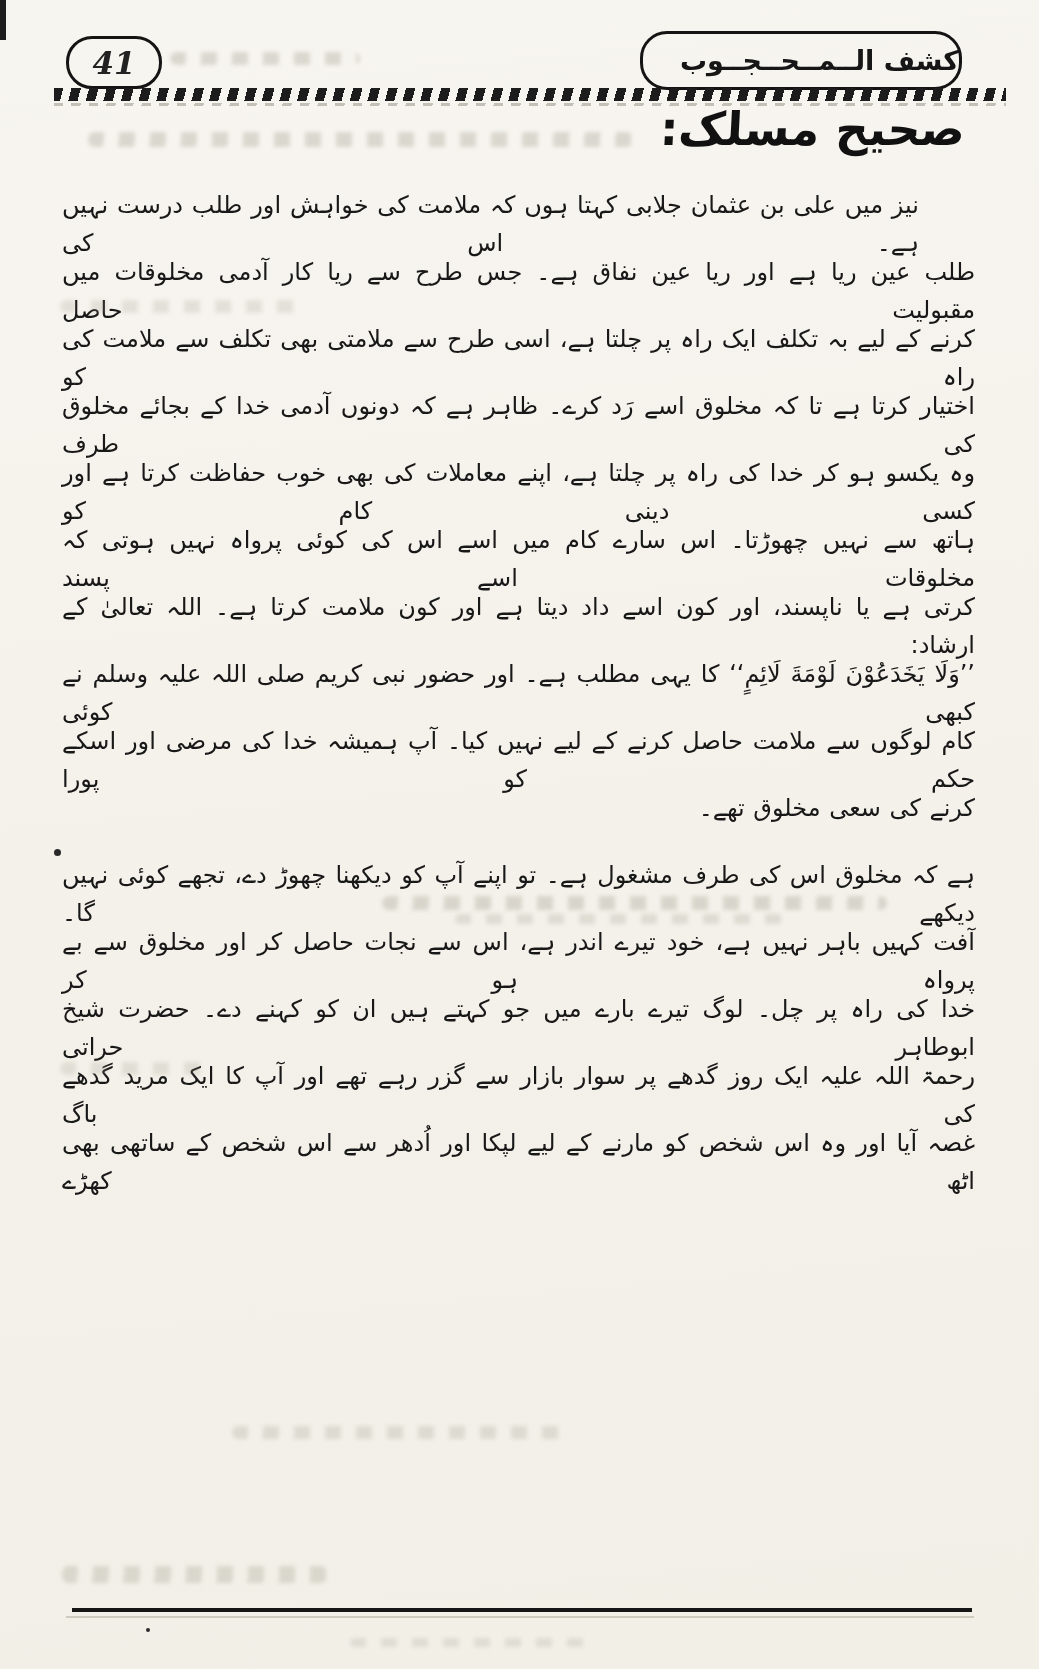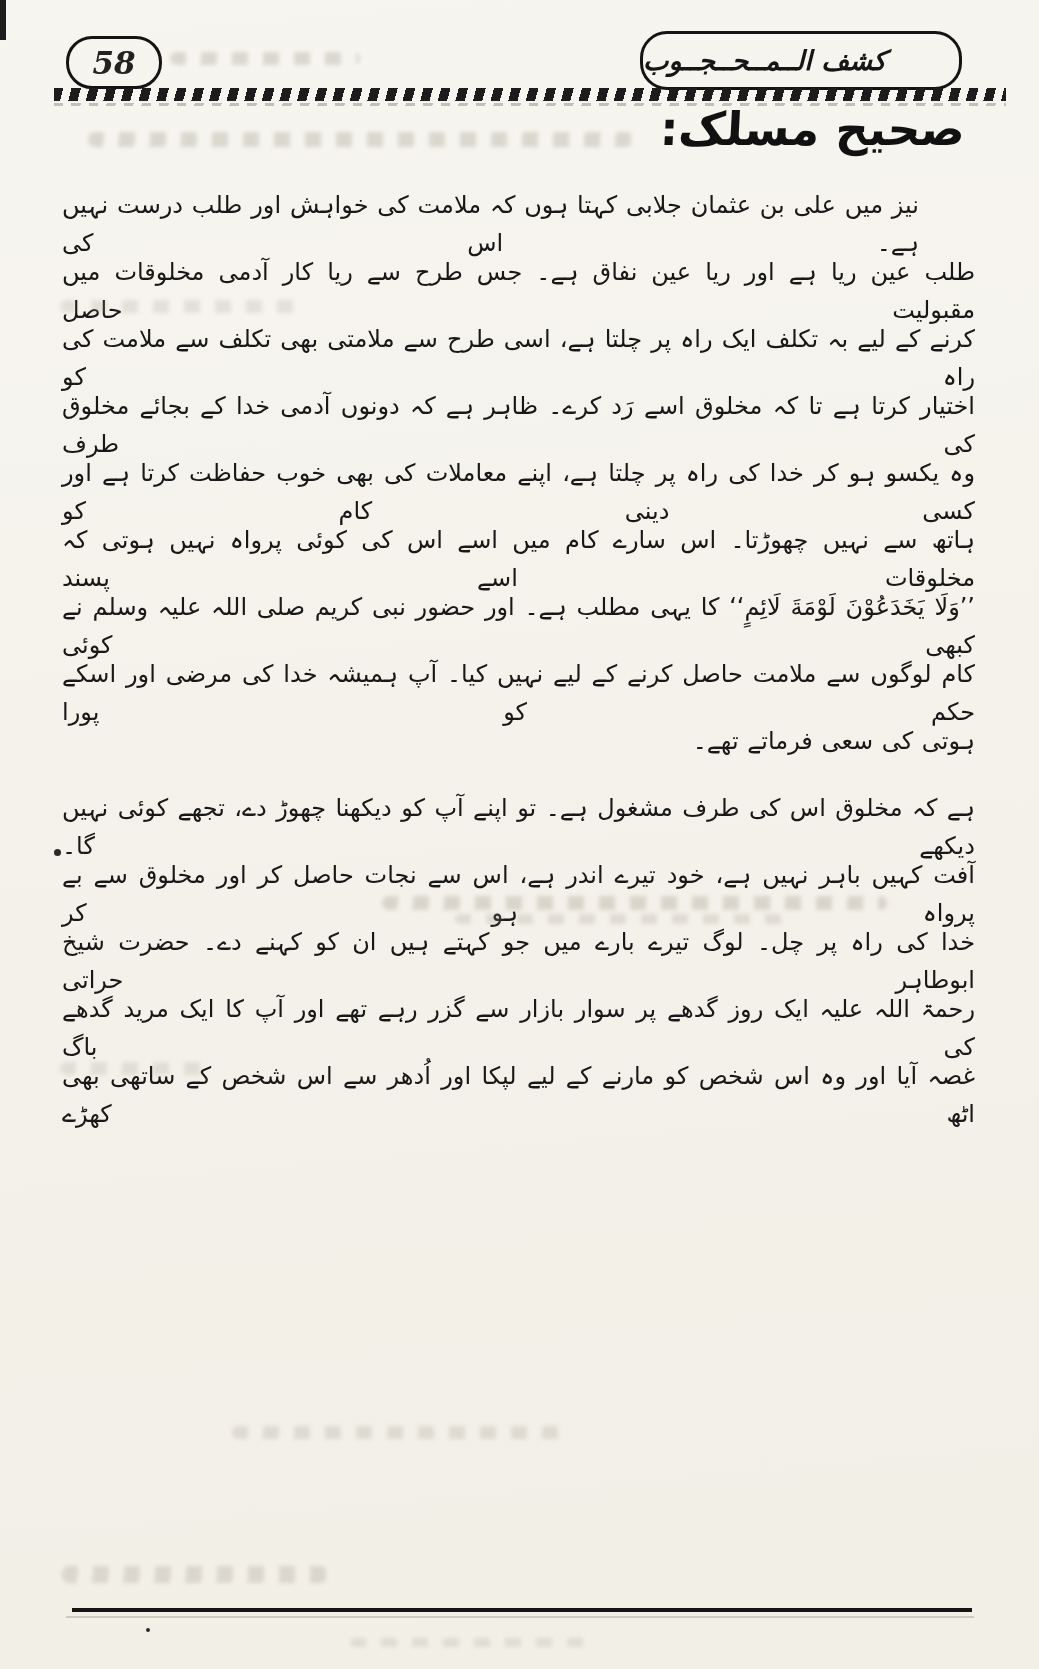--- a/index.html
+++ b/index.html
@@ -21,21 +21,21 @@
     display:flex;align-items:center;justify-content:center;
     background:transparent;
   }
   .pagenum-box span{
     font-family:"DejaVu Serif",serif;font-weight:bold;font-style:italic;
     font-size:31px;color:#222;direction:ltr;
   }
   .title-box{
     position:absolute;left:640px;top:31px;width:316px;height:53px;
     border:3.5px solid #141414;border-radius:27px;
-    display:flex;align-items:center;justify-content:flex-end;font-style:italic;
+    display:flex;align-items:center;justify-content:flex-start;
   }
   .title-box span{font-size:27px;font-weight:bold;letter-spacing:0;color:#161616;}
   
   .divider{
     position:absolute;left:54px;top:88px;width:952px;height:13px;
     background:repeating-linear-gradient(105deg,#1c1c1c 0 9px,transparent 9px 17px);
   }
   .divider-echo{
     position:absolute;left:54px;top:103px;width:952px;height:3px;opacity:.55;
     background:repeating-linear-gradient(105deg,#9a968a 0 9px,transparent 9px 17px);
@@ -89,40 +89,41 @@
   .d2{left:146px;top:1628px;width:4px;height:4px;}
 </style>
 </head>
 <body>
 
 <div class="page">
 
   <div class="scan-edge"></div>
 
   <div class="pagenum-box">
-    <span>58</span>
+    <span>41</span>
   </div>
   <div class="title-box">
     <span>کشف الــمــحــجــوب</span>
   </div>
   <div class="divider"></div>
   <div class="divider-echo"></div>
 
   <h1 class="heading">صحیح مسلک:</h1>
 
   <div class="body-text">
       <div class="line indent"><span>نیز میں علی بن عثمان جلابی کہتا ہوں کہ ملامت کی خواہش اور طلب درست نہیں ہے۔ اس کی</span></div>
       <div class="line"><span>طلب عین ریا ہے اور ریا عین نفاق ہے۔ جس طرح سے ریا کار آدمی مخلوقات میں مقبولیت حاصل</span></div>
       <div class="line"><span>کرنے کے لیے بہ تکلف ایک راہ پر چلتا ہے، اسی طرح سے ملامتی بھی تکلف سے ملامت کی راہ کو</span></div>
       <div class="line"><span>اختیار کرتا ہے تا کہ مخلوق اسے رَد کرے۔ ظاہر ہے کہ دونوں آدمی خدا کے بجائے مخلوق کی طرف</span></div>
       <div class="line"><span>وہ یکسو ہو کر خدا کی راہ پر چلتا ہے، اپنے معاملات کی بھی خوب حفاظت کرتا ہے اور کسی دینی کام کو</span></div>
       <div class="line"><span>ہاتھ سے نہیں چھوڑتا۔ اس سارے کام میں اسے اس کی کوئی پرواہ نہیں ہوتی کہ مخلوقات اسے پسند</span></div>
+      <div class="line"><span>کرتی ہے یا ناپسند، اور کون اسے داد دیتا ہے اور کون ملامت کرتا ہے۔ اللہ تعالیٰ کے ارشاد:</span></div>
       <div class="line"><span>’’وَلَا يَخَدَعُوْنَ لَوْمَةَ لَائِمٍ‘‘ کا یہی مطلب ہے۔ اور حضور نبی کریم صلی اللہ علیہ وسلم نے کبھی کوئی</span></div>
       <div class="line"><span>کام لوگوں سے ملامت حاصل کرنے کے لیے نہیں کیا۔ آپ ہمیشہ خدا کی مرضی اور اسکے حکم کو پورا</span></div>
-      <div class="line no-just"><span>ہوتی کی سعی فرماتے تھے۔</span></div>
+      <div class="line no-just"><span>کرنے کی سعی مخلوق تھے۔</span></div>
       <div class="line"><span>ہے کہ مخلوق اس کی طرف مشغول ہے۔ تو اپنے آپ کو دیکھنا چھوڑ دے، تجھے کوئی نہیں دیکھے گا۔</span></div>
       <div class="line"><span>آفت کہیں باہر نہیں ہے، خود تیرے اندر ہے، اس سے نجات حاصل کر اور مخلوق سے بے پرواہ ہو کر</span></div>
       <div class="line"><span>خدا کی راہ پر چل۔ لوگ تیرے بارے میں جو کہتے ہیں ان کو کہنے دے۔ حضرت شیخ ابوطاہر حراتی</span></div>
       <div class="line"><span>رحمۃ اللہ علیہ ایک روز گدھے پر سوار بازار سے گزر رہے تھے اور آپ کا ایک مرید گدھے کی باگ</span></div>
       <div class="line"><span>غصہ آیا اور وہ اس شخص کو مارنے کے لیے لپکا اور اُدھر سے اس شخص کے ساتھی بھی اٹھ کھڑے</span></div>
     </div>
 
   <div class="ghost g0"></div>
   <div class="ghost g1"></div>
   <div class="ghost g2"></div>

